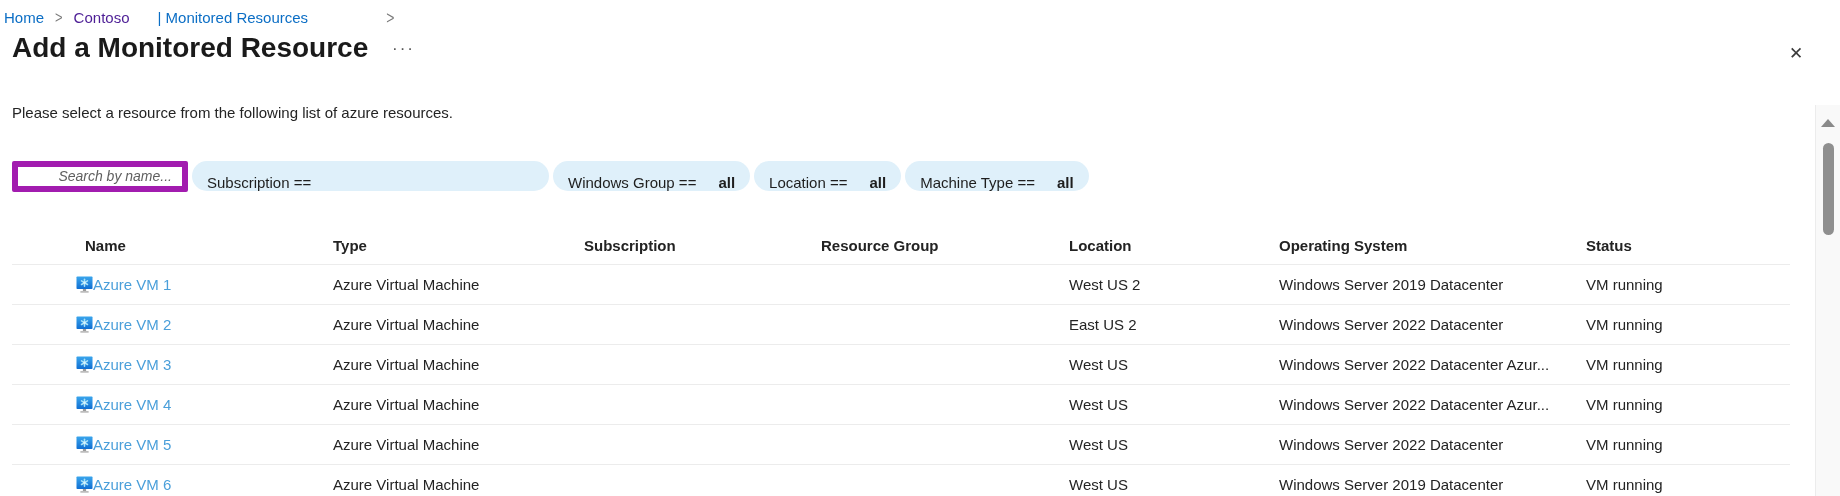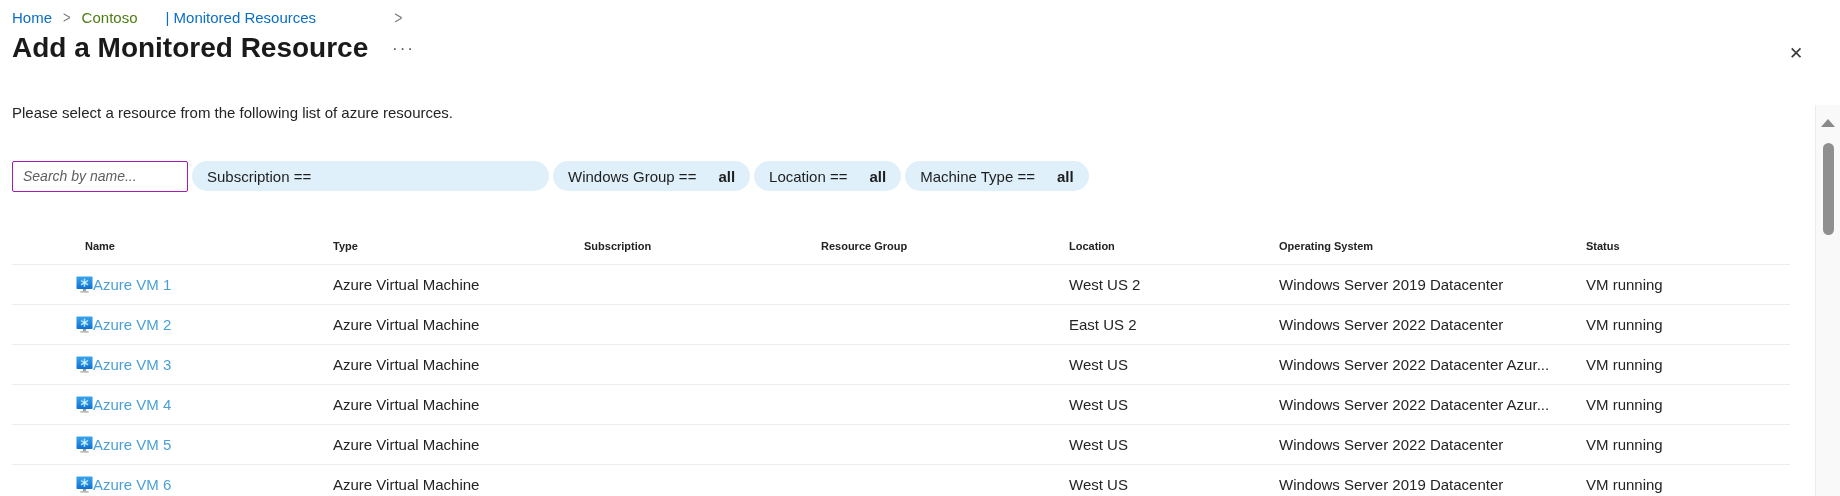--- a/index.html
+++ b/index.html
@@ -3,54 +3,54 @@
 <meta charset="utf-8">
 <style>
   * { margin:0; padding:0; box-sizing:border-box; }
   html,body { width:1840px; height:496px; }
   body {
     position:relative; overflow:hidden; background:#ffffff;
     font-family:"Liberation Sans", sans-serif; color:#242424;
   }
 
   
-  .breadcrumb { position:absolute; top:6px; left:12px; height:22px;
+  .breadcrumb { position:absolute; top:6px; left:4px; height:22px;
     display:flex; align-items:center; font-size:15px; white-space:nowrap; }
   .crumb { color:#0b6ec5; text-decoration:none; cursor:pointer; }
-  .crumb.light { color:#4d7c0f; }
+  .crumb.light { color:#4c1d95; }
   .crumb-sep { color:#7a7a7a; font-size:13px; margin:0 11px; transform:scaleY(1.2); display:inline-block; }
   .crumb-gap { margin-left:28px; }
   .trailing-chevron { color:#7a7a7a; font-size:14px; margin-left:78px; transform:scaleY(1.3); display:inline-block; }
 
   
   .page-title { position:absolute; top:32px; left:12px; font-size:28px; font-weight:700; color:#1a1a1a; }
   .more-button { position:absolute; top:44px; left:392px; color:#565656; font-size:17px;
     letter-spacing:2px; cursor:pointer; line-height:10px; }
   .close-button { position:absolute; top:40px; left:1783px; width:26px; height:26px;
     display:flex; align-items:center; justify-content:center; cursor:pointer;
     color:#3b3b3b; font-size:17px; }
 
   
   .intro { position:absolute; top:104px; left:12px; font-size:15px; color:#242424; }
 
   
   .filter-row { position:absolute; top:160px; left:12px; display:flex; align-items:center; gap:4px; height:32px; }
-  .search-input { width:176px; height:31px; border:1px solid #a21caf; border-radius:2px;
-    padding:0 10px; font-size:14px; font-family:"Liberation Sans", sans-serif; color:#0369a1; outline:none; }
+  .search-input { width:176px; height:31px; border:6px solid #a21caf; border-radius:2px;
+    padding:0 10px; font-size:14px; font-family:"Liberation Sans", sans-serif; color:#0369a1; outline:none;text-align:right; }
   .search-input::placeholder { font-style:italic; color:#5f5f5f; }
-  .pill { background:#dff0fa; border-radius:16px; height:30px; display:flex; align-items:center;
+  .pill { background:#dff0fa; border-radius:16px; height:30px; display:flex; align-items:flex-end;
     padding:0 15px; font-size:15px; color:#1e1e1e; cursor:pointer; white-space:nowrap; }
   .pill .pill-value { font-weight:700; margin-left:22px; }
   .pill.wide { width:357px; }
 
   
   .resource-table { position:absolute; top:227px; left:12px; width:1778px; }
   .grid { display:grid; grid-template-columns:248px 251px 237px 248px 210px 307px 1fr;
     align-items:center; padding-left:73px; border-bottom:1px solid #ececec; }
-  .thead { height:38px; font-weight:700; font-size:11px; color:#232323; }
+  .thead { height:38px; font-weight:700; font-size:15px; color:#232323; }
   .trow { height:40px; font-size:15px; }
   .name-cell { display:flex; align-items:center; gap:0; margin-left:-9px; cursor:pointer; }
   .vm-link { color:#4a9fda; cursor:pointer; }
   .cell { overflow:hidden; white-space:nowrap; text-overflow:ellipsis; padding-right:12px; }
 
   
   .scroll-track { position:absolute; top:105px; right:0; bottom:0; width:25px;
     background:#f9f9f9; border-left:1px solid #ececec; }
   .scroll-up { width:0; height:0; margin:14px auto 0;
     border-left:7px solid transparent; border-right:7px solid transparent;

